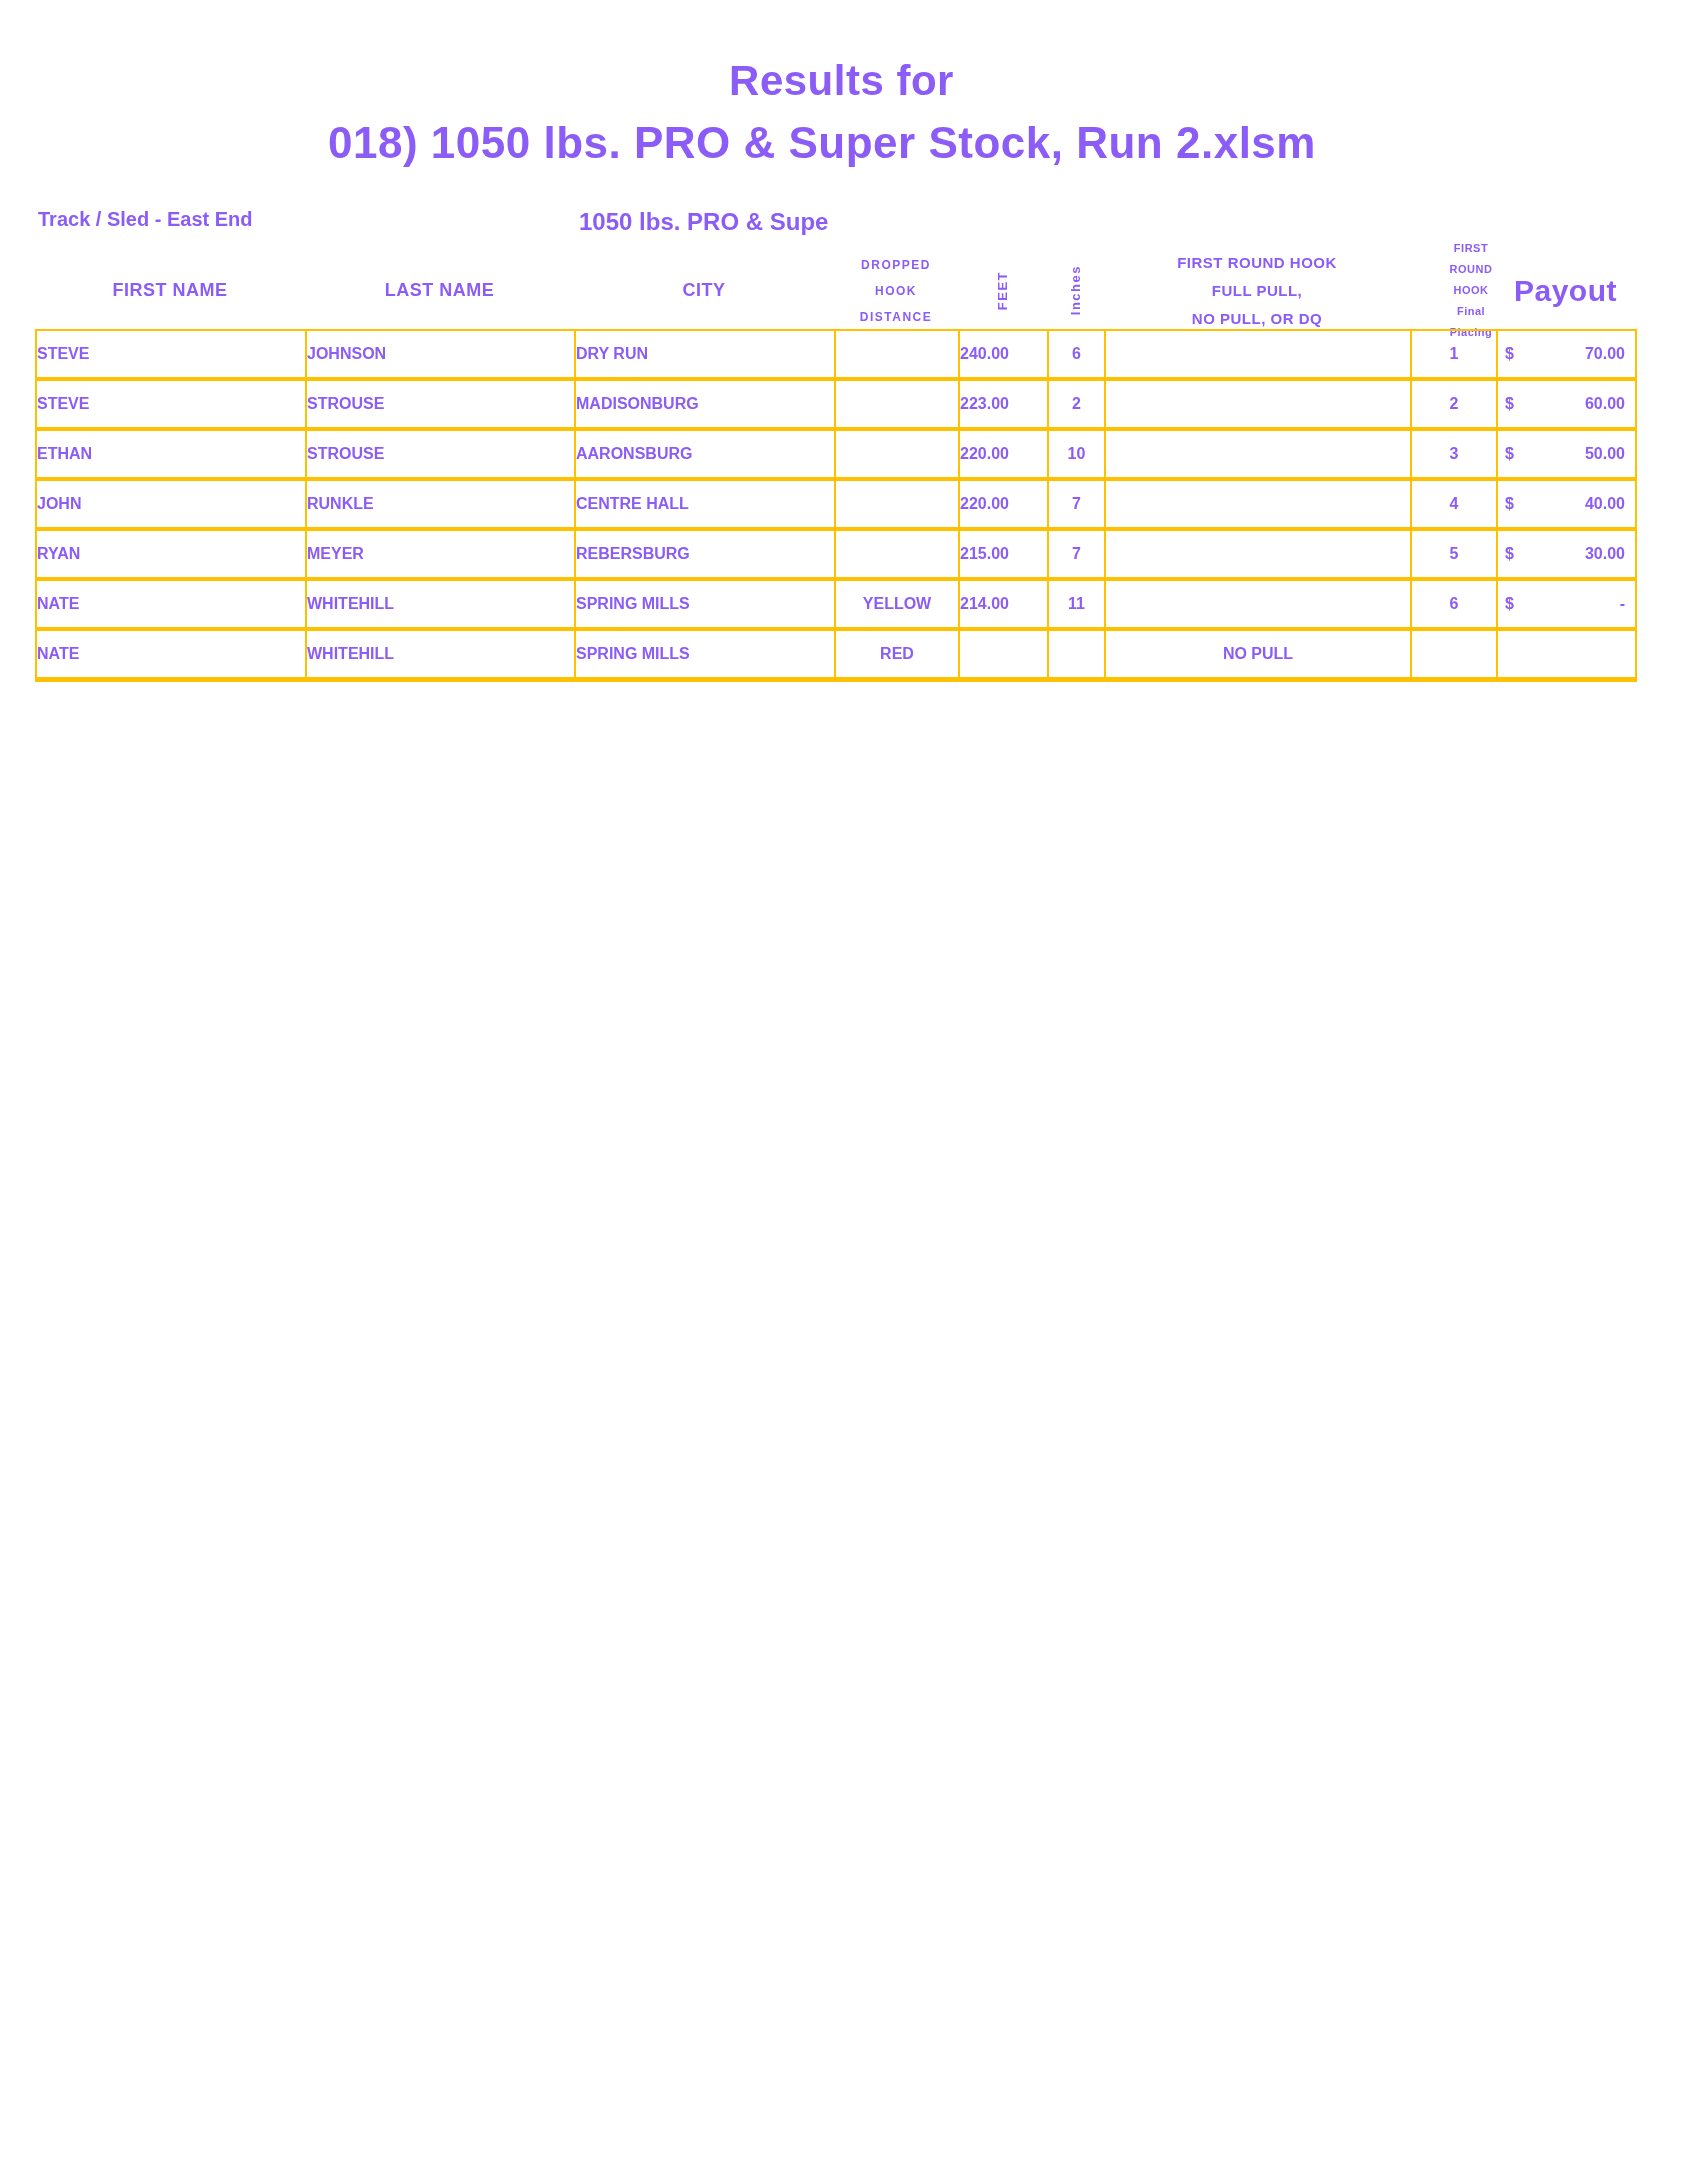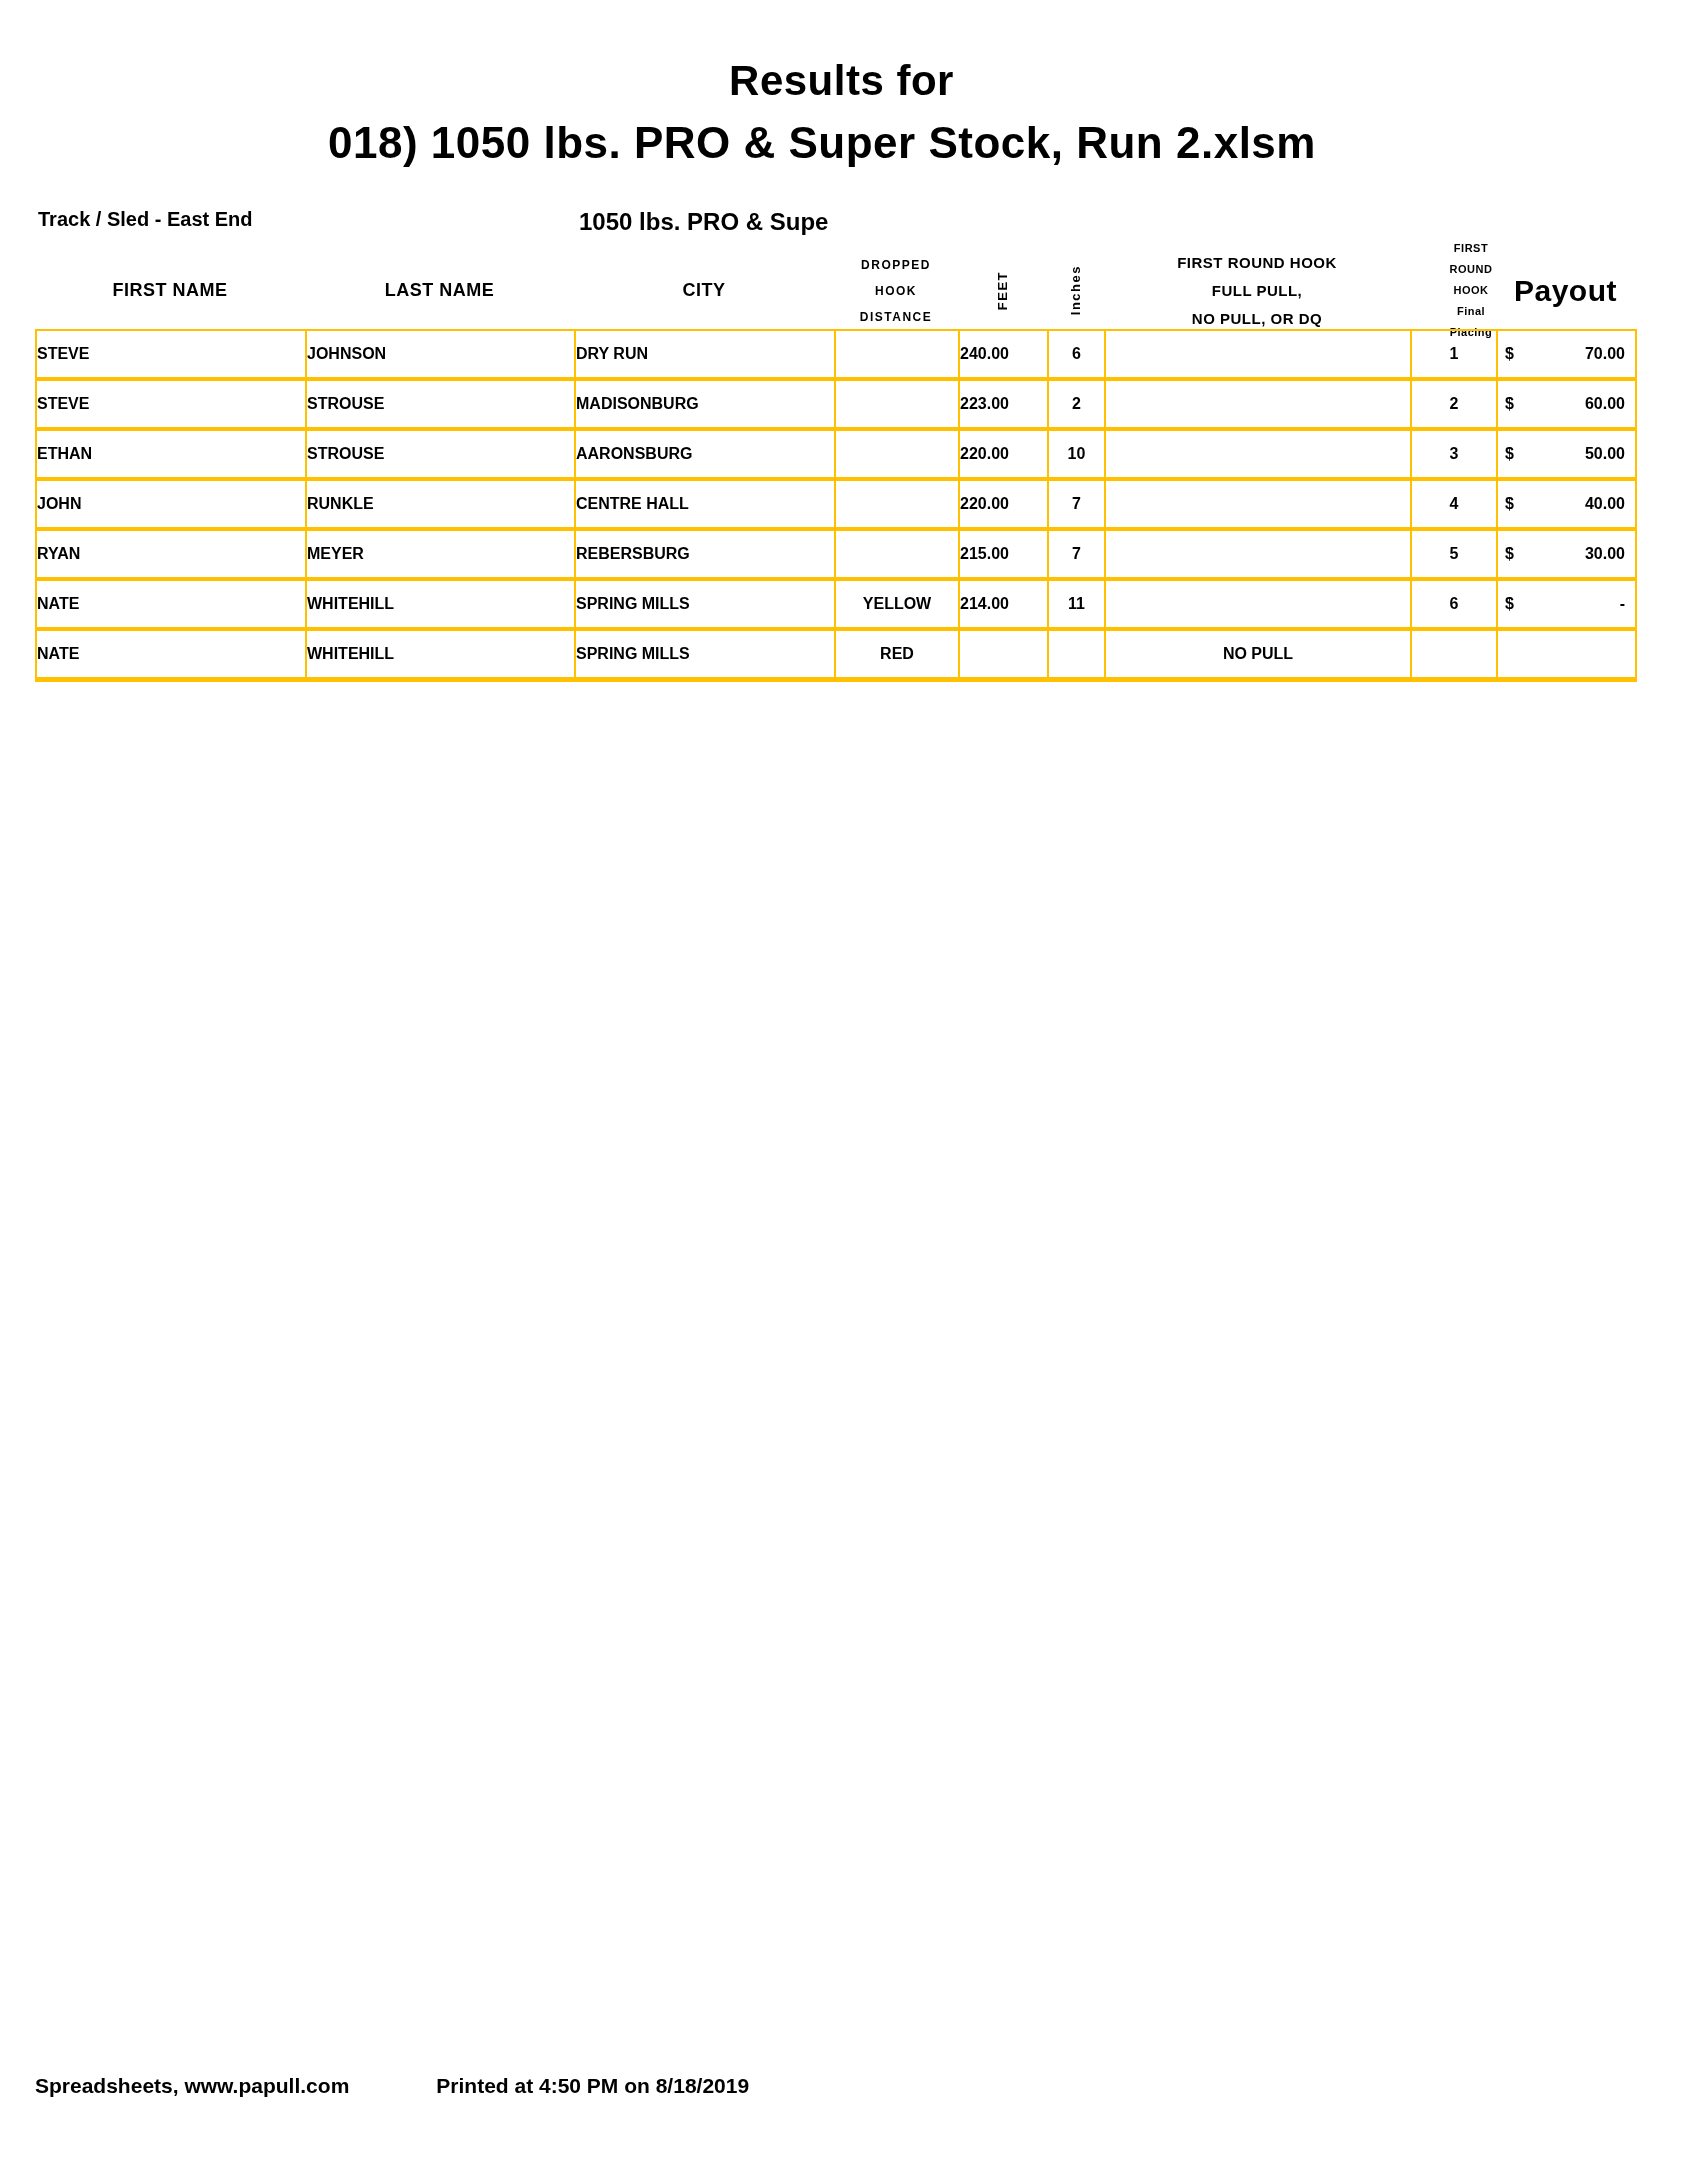--- a/index.html
+++ b/index.html
@@ -3,21 +3,21 @@
 <meta charset="utf-8">
 <style>
   html,body{margin:0;padding:0;background:#ffffff;}
   .page{
     position:relative;
     width:1683px;
     height:2178px;
     background:#ffffff;
     font-family:"Liberation Sans","DejaVu Sans",sans-serif;
     font-weight:bold;
-    color:#000000;
+    color:#8b5cf6;
     overflow:hidden;
   }
   .title1{
     position:absolute; left:0; top:57px; width:1683px;
     text-align:center; font-size:42px; line-height:48px; letter-spacing:0.5px;
   }
   .title2{
     position:absolute; left:0; top:117px; width:1644px;
     text-align:center; font-size:44px; line-height:51px; letter-spacing:0.5px;
   }
@@ -244,19 +244,16 @@
           <div class="pay">
             <span></span>
             <span></span>
           </div>
         </td>
       </tr>
     </tbody>
   </table>
 
   <div class="footer">
-    <div>
-      <span>Spreadsheets, www.papull.com</span><span class="gap"></span><span>Printed at 4:50 PM on 8/18/2019</span>
-    </div>
   </div>
 
 </div>
 
 
 </body></html>

